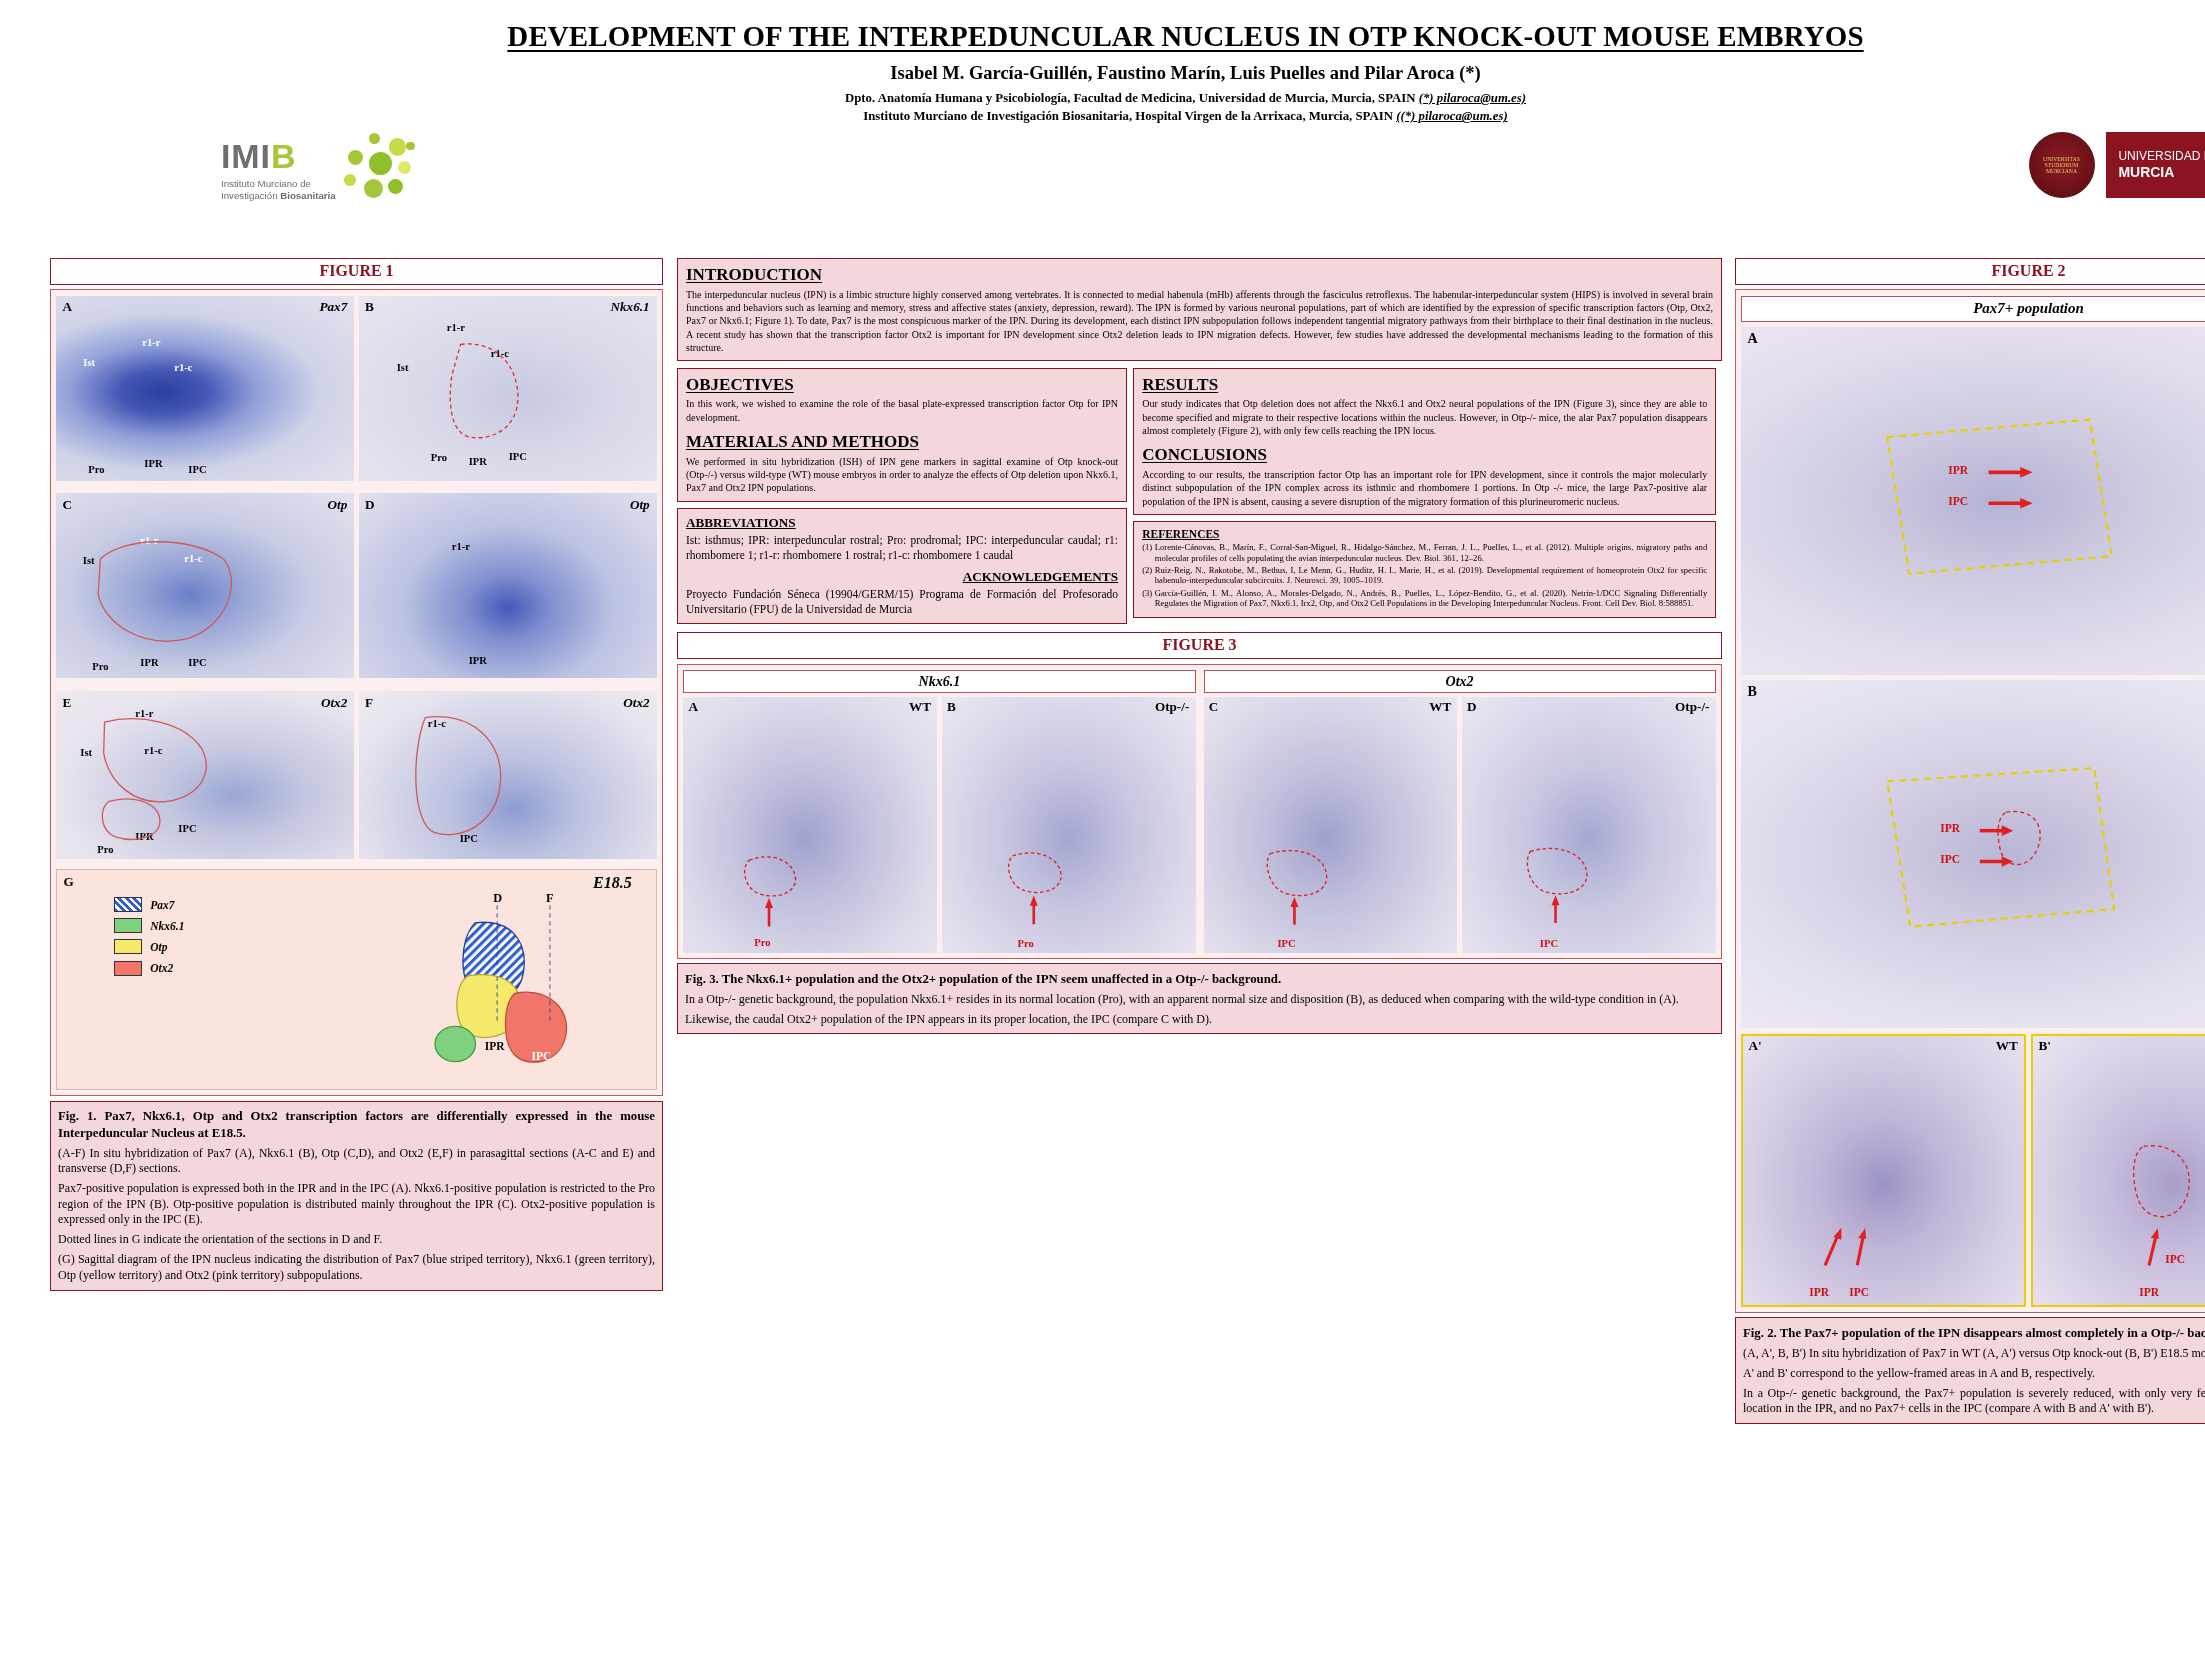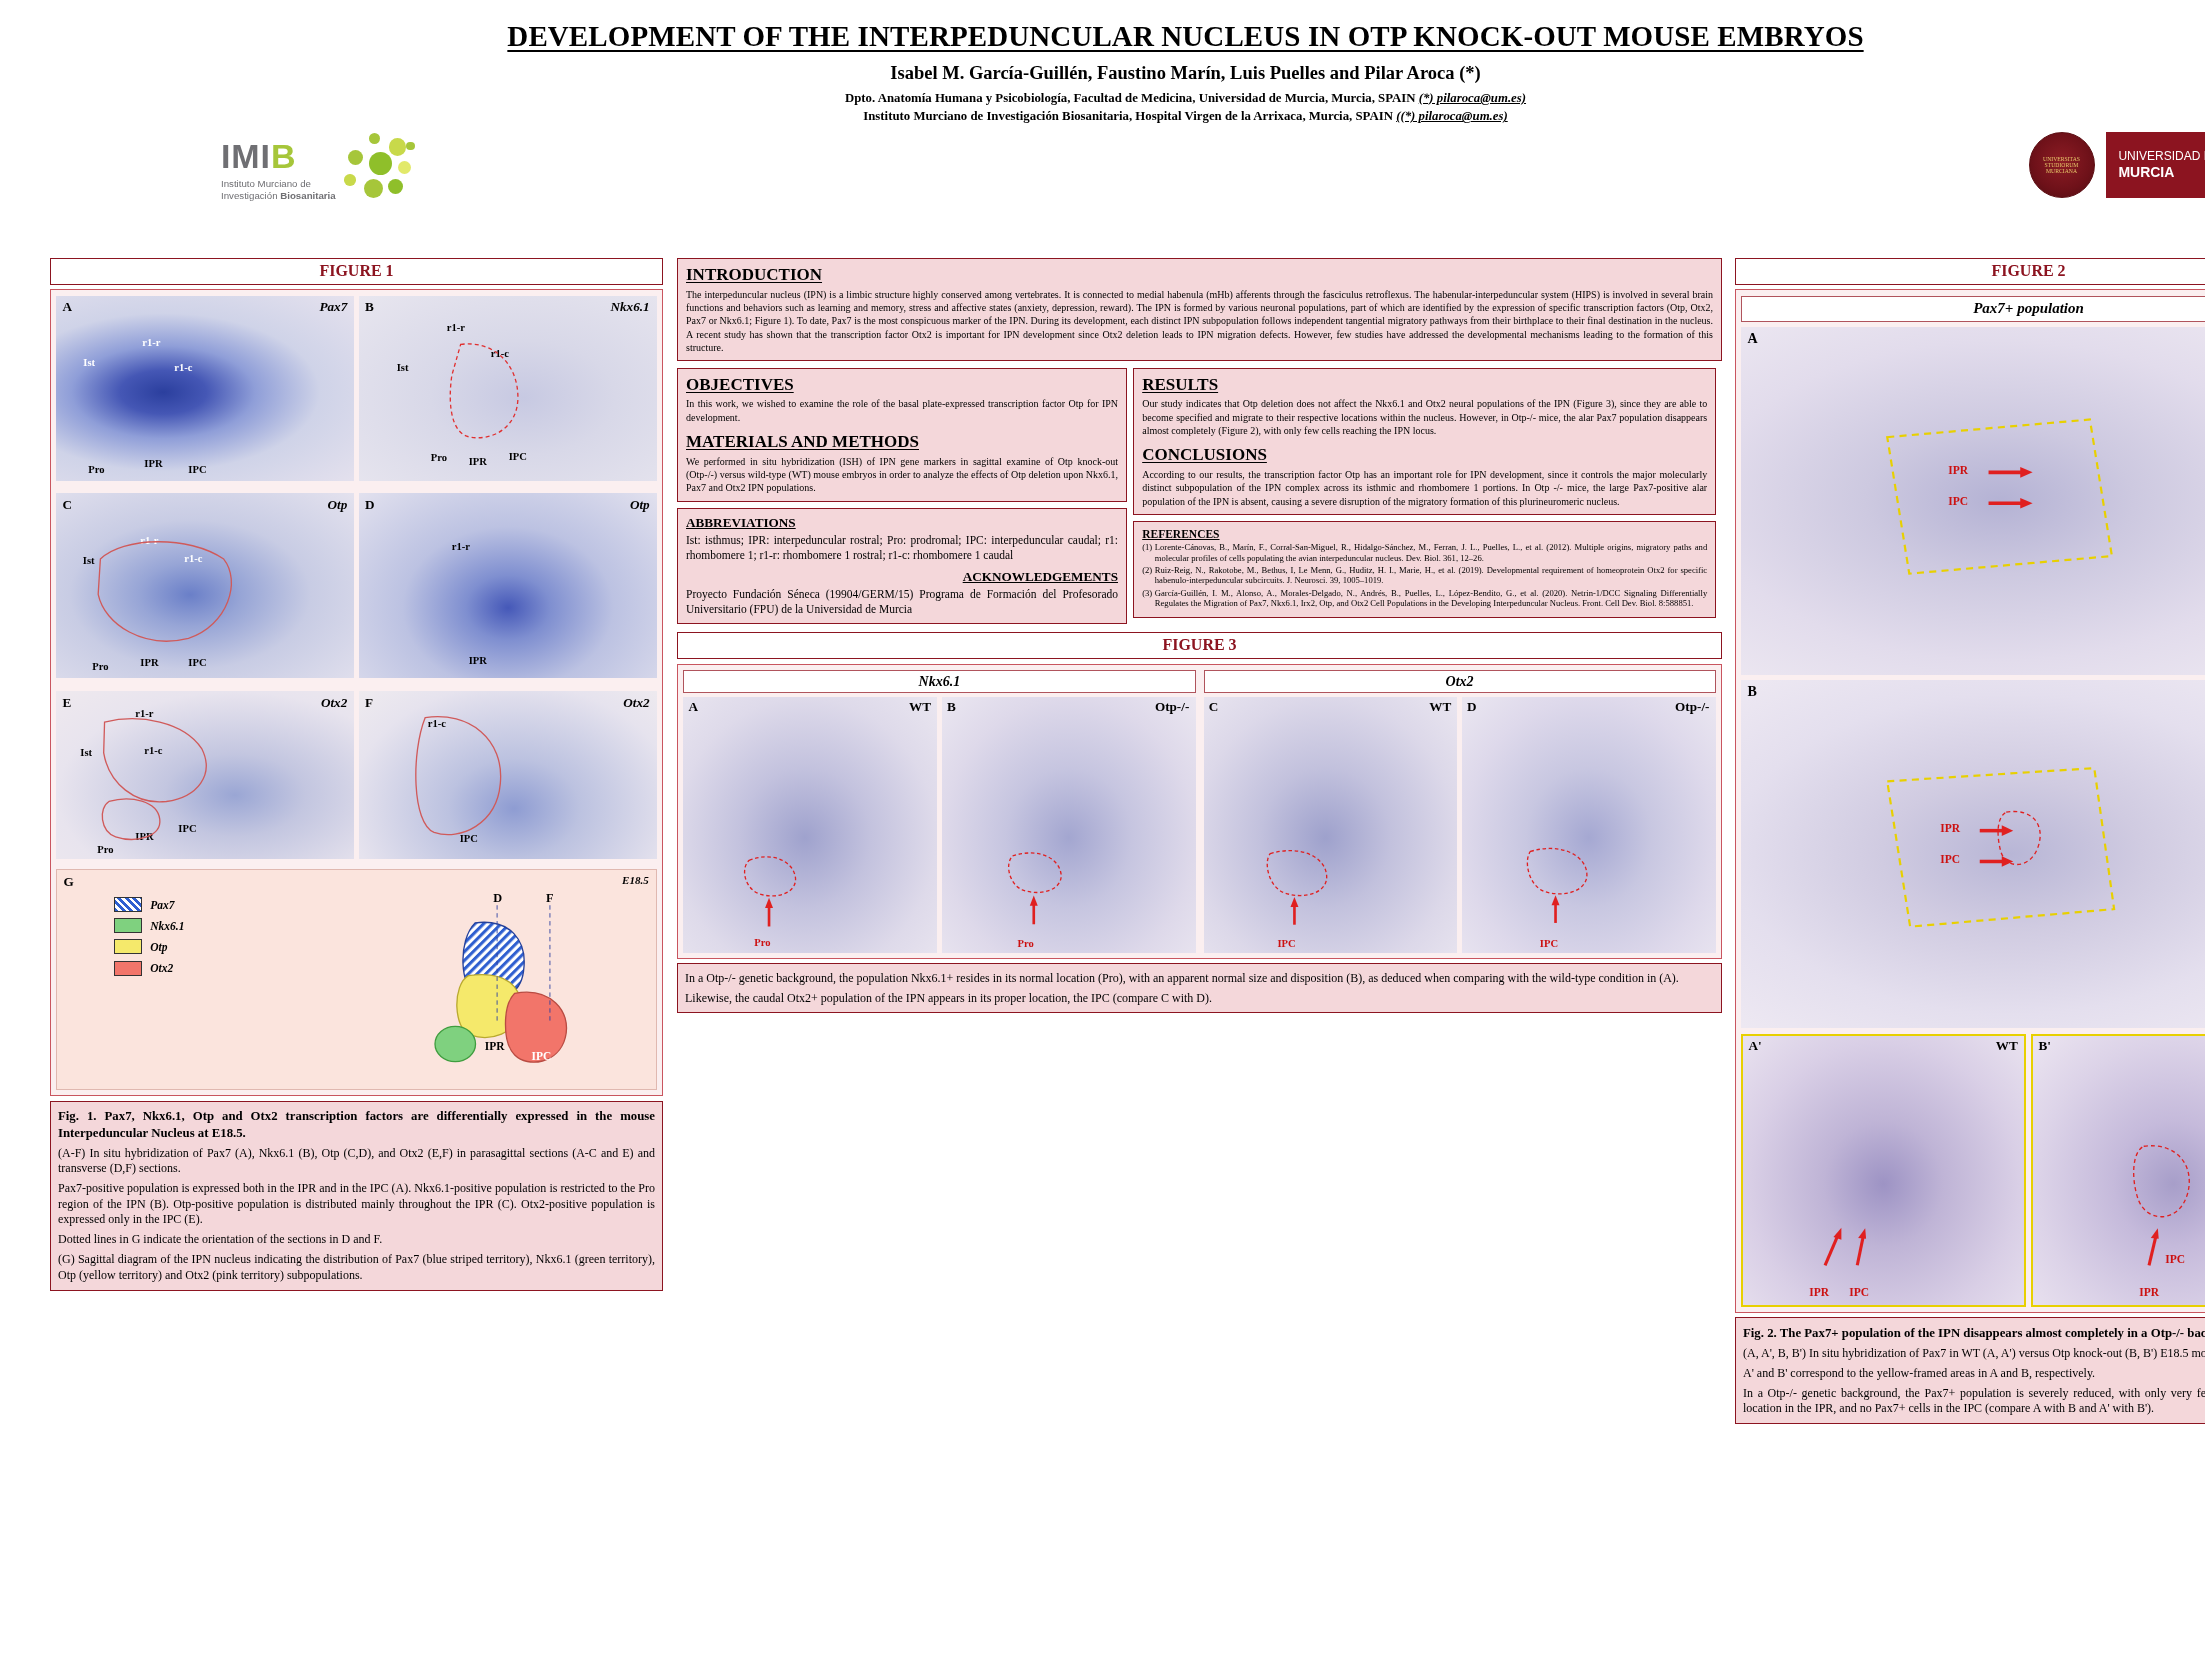--- a/index.html
+++ b/index.html
@@ -265,21 +265,21 @@
             <span class="lbl" style="left:69px; top:26.5px; font-size:10.6px;">r1-c</span>
             <span class="lbl" style="left:101px; bottom:15px; font-size:10.6px;">IPC</span>
             <svg width="100%" height="100%" style="position:absolute;left:0;top:0;" viewBox="0 0 675 380">
               <path d="M150 60 C 250 45, 330 110, 320 210 C 312 300, 230 340, 170 320 C 120 300, 118 140, 150 60 Z" fill="none" stroke="#d05a5a" stroke-width="3"></path>
             </svg>
           </div>
         </div>
 
         <div class="micro" style="height:221px; margin-top:9.7px; background:#fbe4dd; border:0.4px solid #e0b8b0;">
           <span class="lbl" style="left:6.2px; top:3.5px; font-size:13.2px;">G</span>
-          <span class="lbl it" style="right:7px; top:3.5px; font-size:11px;">E18.5</span>
+          <span class="lbl it" style="right:24px; top:3.5px; font-size:16px;">E18.5</span>
 
           <div style="position:absolute; left:57px; top:27px;">
             <div style="display:flex;align-items:center;gap:8px;margin-bottom:6.2px;">
               <span class="legend-swatch" style="background:repeating-linear-gradient(45deg,#2f5fd0 0 2.6px,#ffffff 2.6px 5.3px);"></span>
               <span style="font-style:italic;font-weight:bold;font-size:11.5px;">Pax7</span>
             </div>
             <div style="display:flex;align-items:center;gap:8px;margin-bottom:6.2px;">
               <span class="legend-swatch" style="background:#7fd17f;"></span>
               <span style="font-style:italic;font-weight:bold;font-size:11.5px;">Nkx6.1</span>
             </div>
@@ -429,20 +429,21 @@
                     <polygon points="212,449 203,472 221,472" fill="#e02020"></polygon>
                   </svg>
                   <span class="ann red" style="left:78px; bottom:3.5px; font-size:10.6px;">IPC</span>
                 </div>
               </div>
             </div>
           </div>
         </div>
 
         <div class="capbox">
+          <p class="cap capbold">Fig. 3. The Nkx6.1+ population and the Otx2+ population of the IPN seem unaffected in a Otp-/- background.</p>
           <p class="cap">In a Otp-/- genetic background, the population Nkx6.1+ resides in its normal location (Pro), with an apparent normal size and disposition (B), as deduced when comparing with the wild-type condition in (A).</p>
           <p class="cap">Likewise, the caudal Otx2+ population of the IPN appears in its proper location, the IPC (compare C with D).</p>
         </div>
       </div>
     </div>
 
     <div class="col3">
       <div class="figbanner">FIGURE 2</div>
 
       <div class="figpanel">

